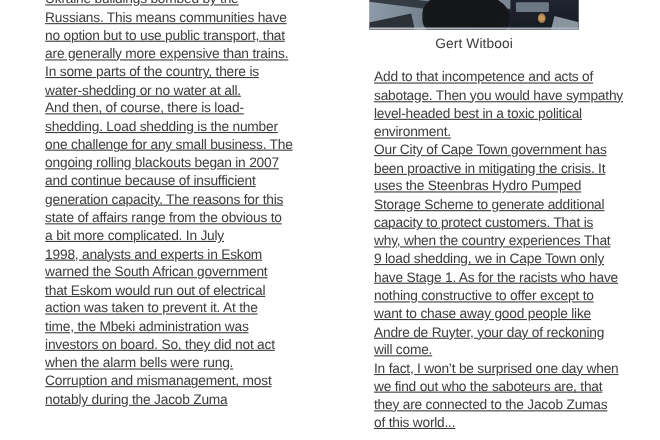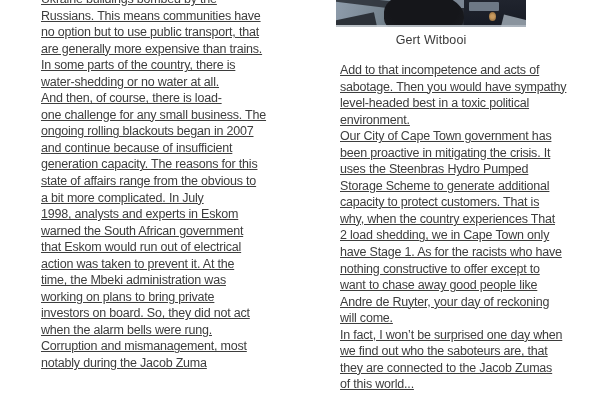--- a/index.html
+++ b/index.html
@@ -106,32 +106,32 @@
 <body>
 
 <div class="textcol col-left">
     <div class="line">Ukraine buildings bombed by the</div>
     <div class="line">Russians. This means communities have</div>
     <div class="line">no option but to use public transport, that</div>
     <div class="line">are generally more expensive than trains.</div>
     <div class="line">In some parts of the country, there is</div>
     <div class="line">water-shedding or no water at all.</div>
     <div class="line">And then, of course, there is load-</div>
+    <div class="line">shedding. Load shedding is the number</div>
     <div class="line">one challenge for any small business. The</div>
     <div class="line">ongoing rolling blackouts began in 2007</div>
     <div class="line">and continue because of insufficient</div>
     <div class="line">generation capacity. The reasons for this</div>
     <div class="line">state of affairs range from the obvious to</div>
     <div class="line">a bit more complicated. In July</div>
     <div class="line">1998, analysts and experts in Eskom</div>
     <div class="line">warned the South African government</div>
     <div class="line">that Eskom would run out of electrical</div>
     <div class="line">action was taken to prevent it. At the</div>
     <div class="line">time, the Mbeki administration was</div>
-    <div class="line">working on plans to bring private</div>
     <div class="line">investors on board. So, they did not act</div>
     <div class="line">when the alarm bells were rung.</div>
     <div class="line">Corruption and mismanagement, most</div>
     <div class="line">notably during the Jacob Zuma</div>
   </div>
 
 <div class="photo">
   <div class="ph-sky"></div>
   <div class="ph-rail"></div>
   <div class="ph-corner"></div>
@@ -150,21 +150,21 @@
     <div class="line">Add to that incompetence and acts of</div>
     <div class="line">sabotage. Then you would have sympathy</div>
     <div class="line">level-headed best in a toxic political</div>
     <div class="line">environment.</div>
     <div class="line">Our City of Cape Town government has</div>
     <div class="line">been proactive in mitigating the crisis. It</div>
     <div class="line">uses the Steenbras Hydro Pumped</div>
     <div class="line">Storage Scheme to generate additional</div>
     <div class="line">capacity to protect customers. That is</div>
     <div class="line">why, when the country experiences That</div>
-    <div class="line">2 load shedding, we in Cape Town only</div>
+    <div class="line">9 load shedding, we in Cape Town only</div>
     <div class="line">have Stage 1. As for the racists who have</div>
     <div class="line">nothing constructive to offer except to</div>
     <div class="line">want to chase away good people like</div>
     <div class="line">Andre de Ruyter, your day of reckoning</div>
     <div class="line">will come.</div>
     <div class="line">In fact, I won’t be surprised one day when</div>
     <div class="line">we find out who the saboteurs are, that</div>
     <div class="line">they are connected to the Jacob Zumas</div>
     <div class="line">of this world...</div>
   </div>

